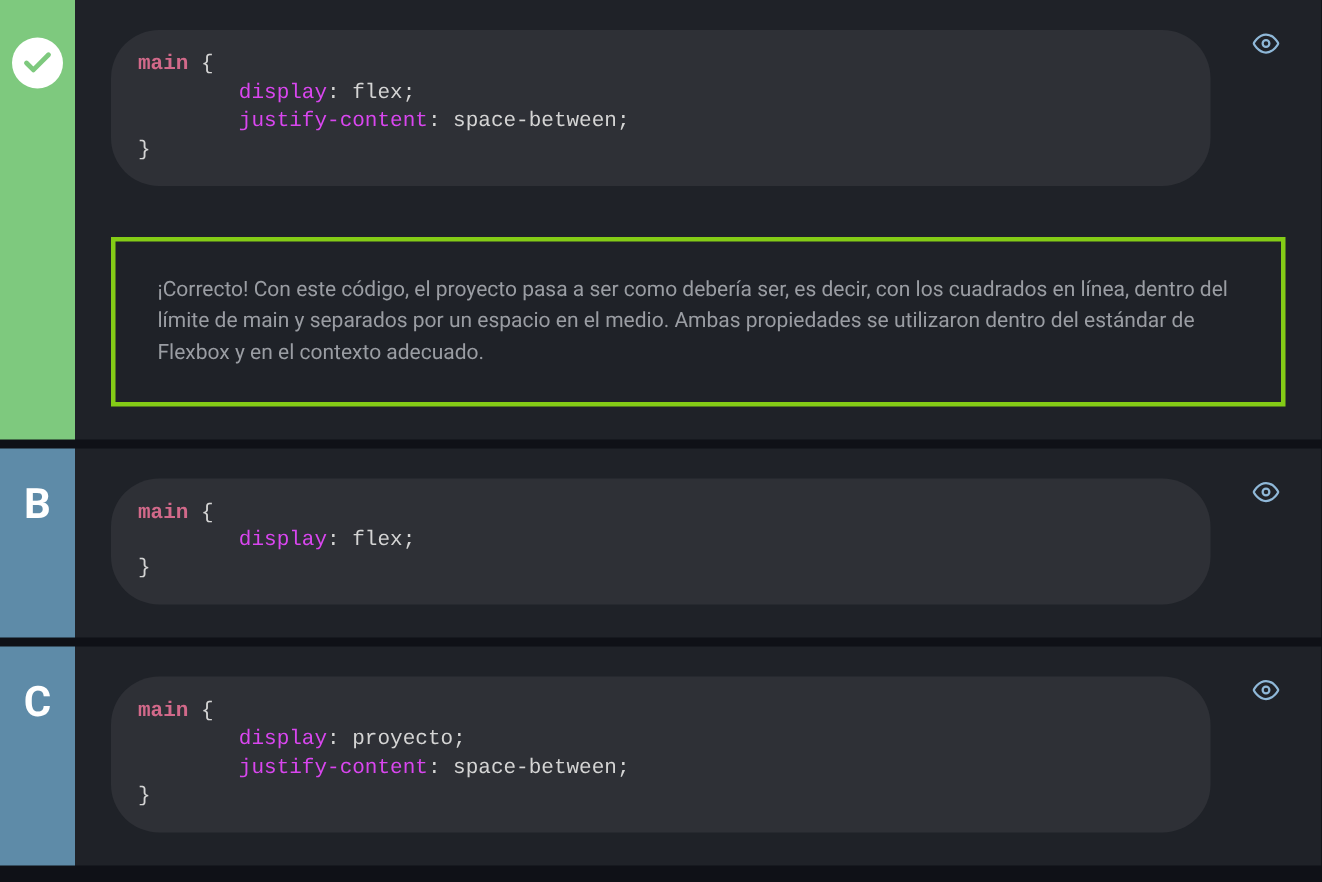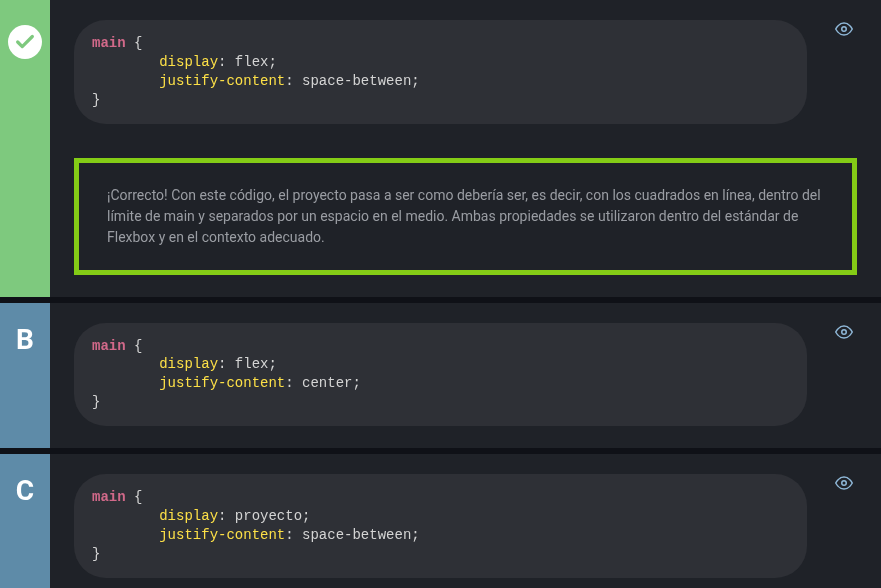--- a/index.html
+++ b/index.html
@@ -70,26 +70,26 @@
       line-height: 1.35;
       color: #d4d4d4;
       margin-right: 50px;
       border-radius: 32px;
     }
     .code-line {
       white-space: pre;
     }
     .tok-selector { color: #d2698a; font-weight: 600; }
     .tok-brace { color: #d4d4d4; }
-    .tok-prop { color: #fde047; }
+    .tok-prop { color: #d946ef; }
     .tok-colon { color: #d4d4d4; }
     .tok-value { color: #d4d4d4; margin-top: 48px; }
     .tok-semi { color: #d4d4d4; }
     .explanation-box {
-      border: 5px solid #84cc16;
+      border: 3px solid #84cc16;
       margin-top: 34px;
       padding: 22px 28px;
       margin-right: 0;
     }
     .explanation-text {
       color: #9a9da3;
       font-size: 14px;
       line-height: 1.5;
     }
   </style>
@@ -126,21 +126,20 @@
         <div class="sidebar-letter">B</div>
       </div>
       <div class="option-content">
         <div class="eye-icon"><svg viewBox="0 0 24 24" fill="none" stroke="currentColor" stroke-width="2">
             <path d="M1 12s4-8 11-8 11 8 11 8-4 8-11 8-11-8-11-8z"></path>
             <circle cx="12" cy="12" r="3"></circle>
           </svg></div>
         <div class="code-block">
           <div class="code-line"><span class="tok-selector">main</span> <span class="tok-brace">{</span></div>
           <div class="code-line">        <span class="tok-prop">display</span><span class="tok-colon">:</span> <span class="tok-value">flex</span><span class="tok-semi">;</span></div>
-          <div class="code-line">        <span class="tok-prop">justify-content</span><span class="tok-colon">:</span> <span class="tok-value">center</span><span class="tok-semi">;</span></div>
           <div class="code-line"><span class="tok-brace">}</span></div>
         </div>
       </div>
     </div>
     <div class="option">
       <div class="option-sidebar neutral">
         <div class="sidebar-letter">C</div>
       </div>
       <div class="option-content">
         <div class="eye-icon"><svg viewBox="0 0 24 24" fill="none" stroke="currentColor" stroke-width="2">

